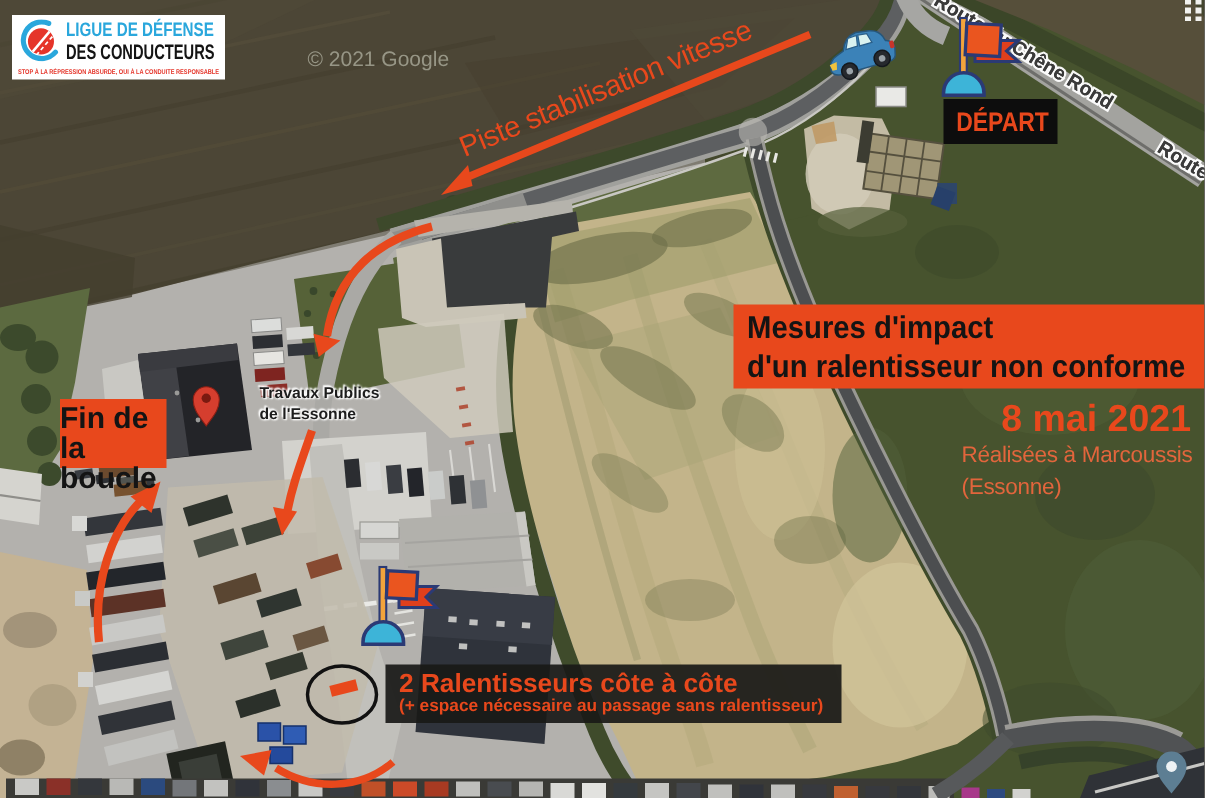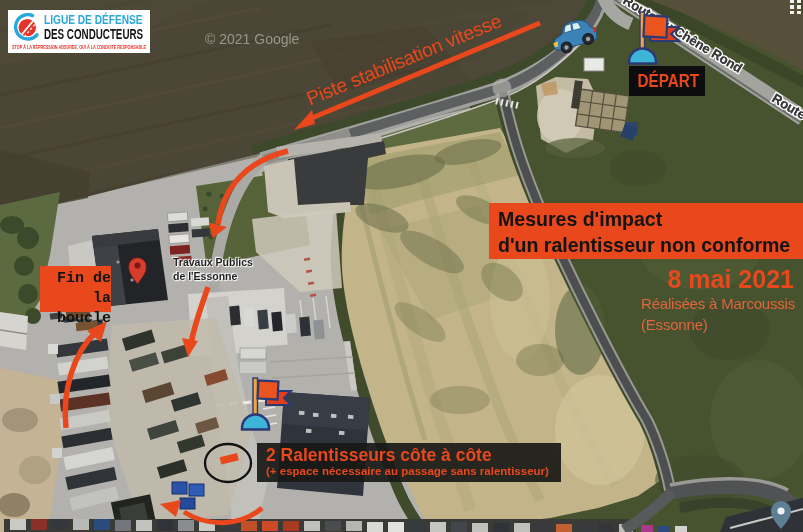--- a/index.html
+++ b/index.html
@@ -519,21 +519,21 @@
 <div class="abs" style="left:629px;top:66px;width:76px;height:30px;background:#0d0d0d;color:#e8481c;font-weight:bold;font-size:18px;text-align:right;line-height:30px;"><span style="display:inline-block;transform:scaleX(0.85);transform-origin:center;">DÉPART</span></div>
 
 <div class="abs" style="left:489px;top:203px;width:314px;height:56px;background:#e8481c;color:#141414;font-weight:bold;font-size:21px;line-height:26px;padding:3px 14px 0 9px;box-sizing:border-box;">
       <div style="transform:scaleX(0.93);transform-origin:left top;white-space:nowrap;">Mesures d'impact<br>d'un ralentisseur non conforme</div>
     </div>
 
 <div class="abs" style="right:9px;top:265px;color:#e8481c;font-weight:bold;font-size:25px;text-align:right;">8 mai 2021</div>
 
 <div class="abs" style="right:8px;top:293px;color:#e2653c;font-size:15px;text-align:left;line-height:21px;letter-spacing:-0.2px;">Réalisées à Marcoussis<br>(Essonne)</div>
 
-<div class="abs" style="left:40px;top:266px;width:71px;height:46px;background:#e8481c;color:#141414;font-weight:bold;font-size:15px;text-align:right;line-height:20px;padding-top:3px;box-sizing:border-box;font-family:Liberation Mono, monospace;">Fin de la boucle</div>
+<div class="abs" style="left:40px;top:266px;width:71px;height:46px;background:#e8481c;color:#141414;font-weight:bold;font-size:20px;text-align:left;line-height:20px;padding-top:3px;box-sizing:border-box;">Fin de la boucle</div>
 
 <div class="abs" style="left:149px;top:255px;font-size:10.5px;font-weight:bold;color:#1d1d1d;line-height:14px;text-shadow:0 0 2px #fff,0 0 2px #fff,1px 1px 1px #fff,-1px -1px 1px #fff;margin-left:24px;">Travaux Publics<br>de l'Essonne</div>
 
 <div class="abs" style="left:257px;top:443px;width:304px;height:39px;background:rgba(25,25,23,0.92);color:#e8481c;padding:3px 0 12px 9px;box-sizing:border-box;">
   <div style="font-weight:bold;font-size:17.5px;line-height:19px;">2 Ralentisseurs côte à côte</div>
   <div style="font-weight:bold;font-size:11.5px;line-height:13px;">(+ espace nécessaire au passage sans ralentisseur)</div>
 </div>
 
 </div>
 

